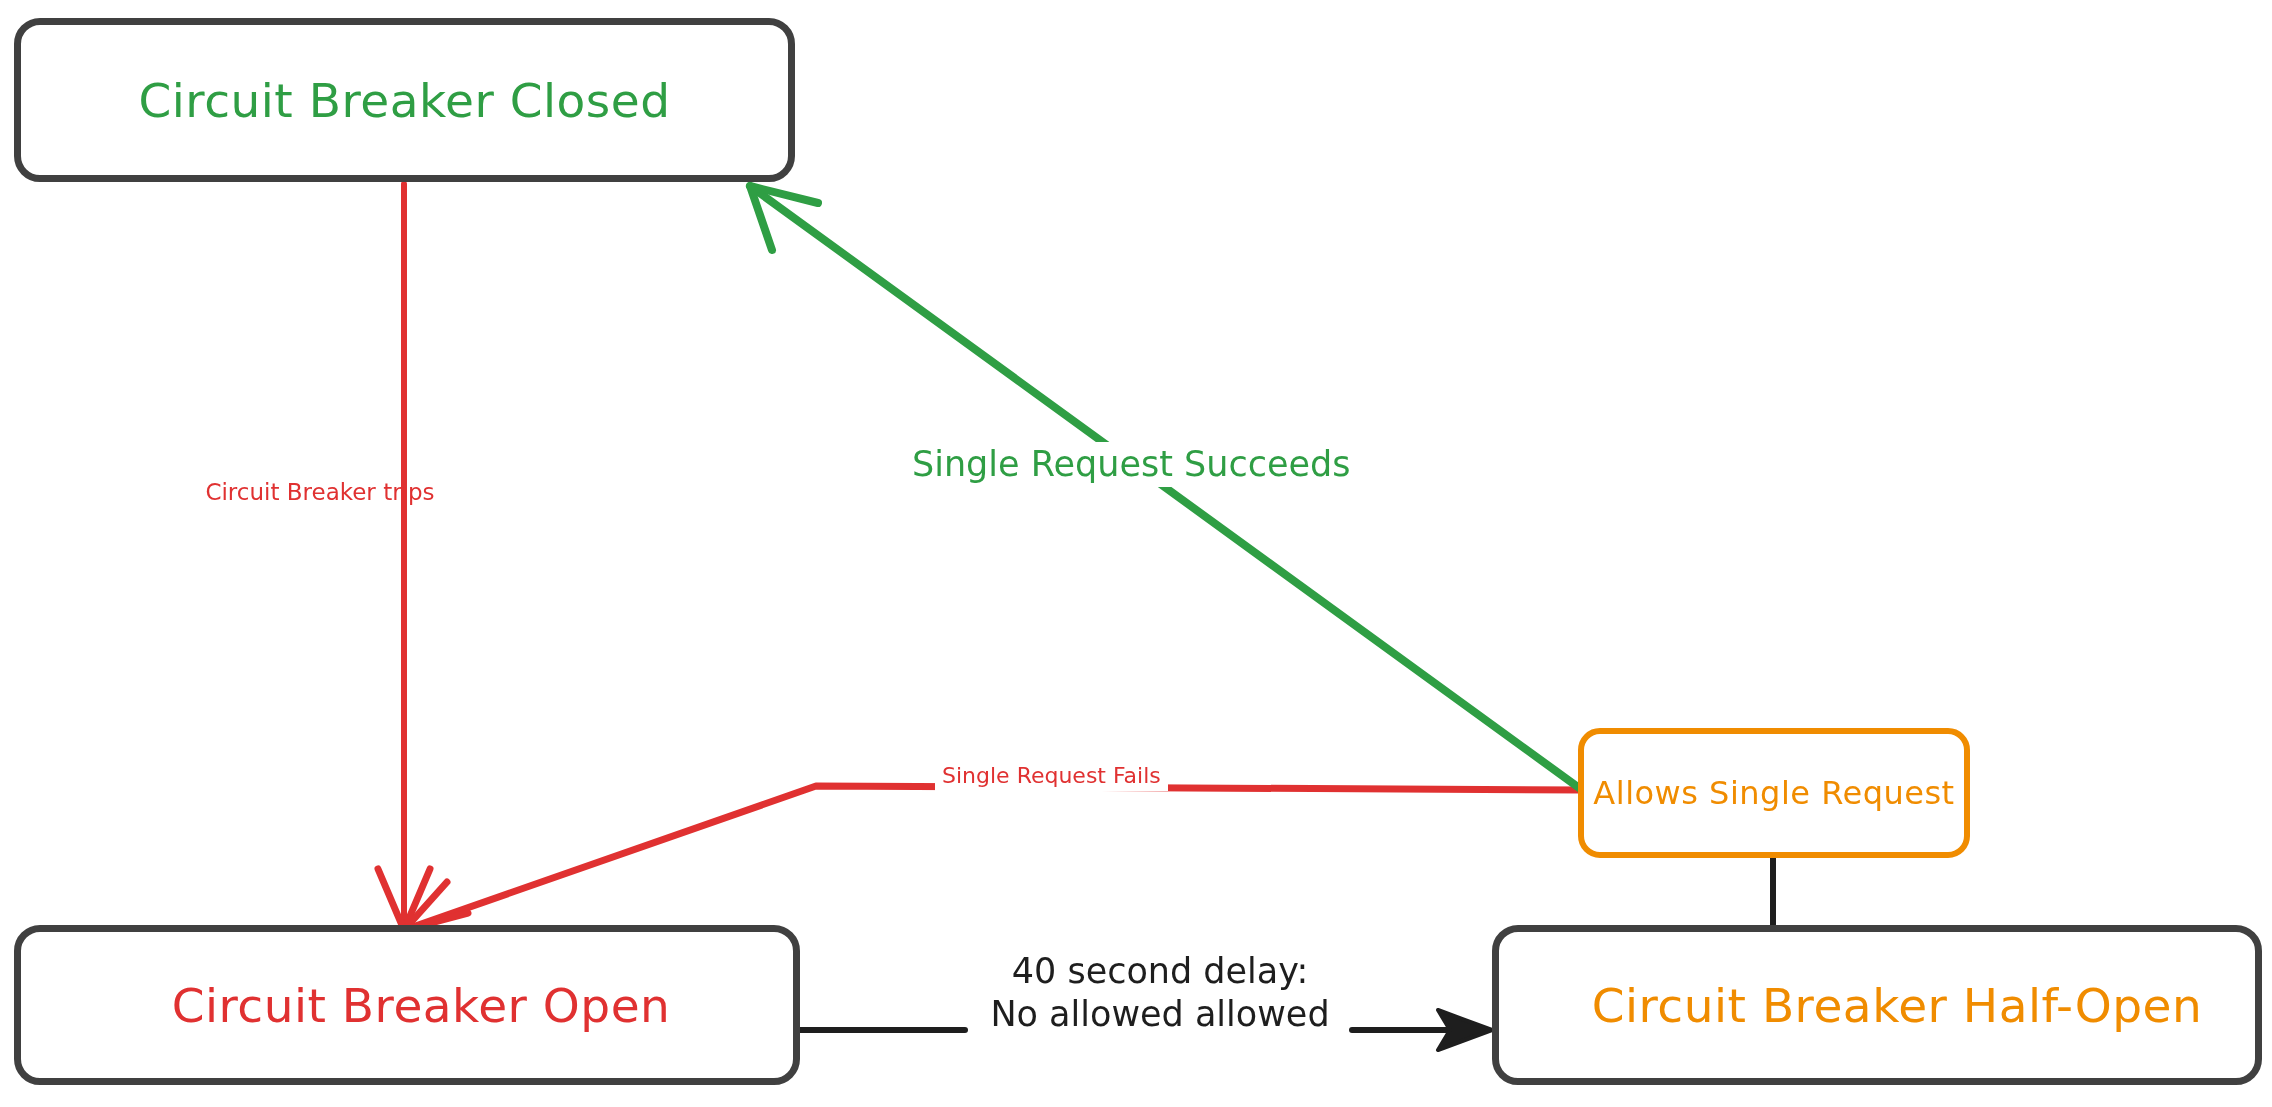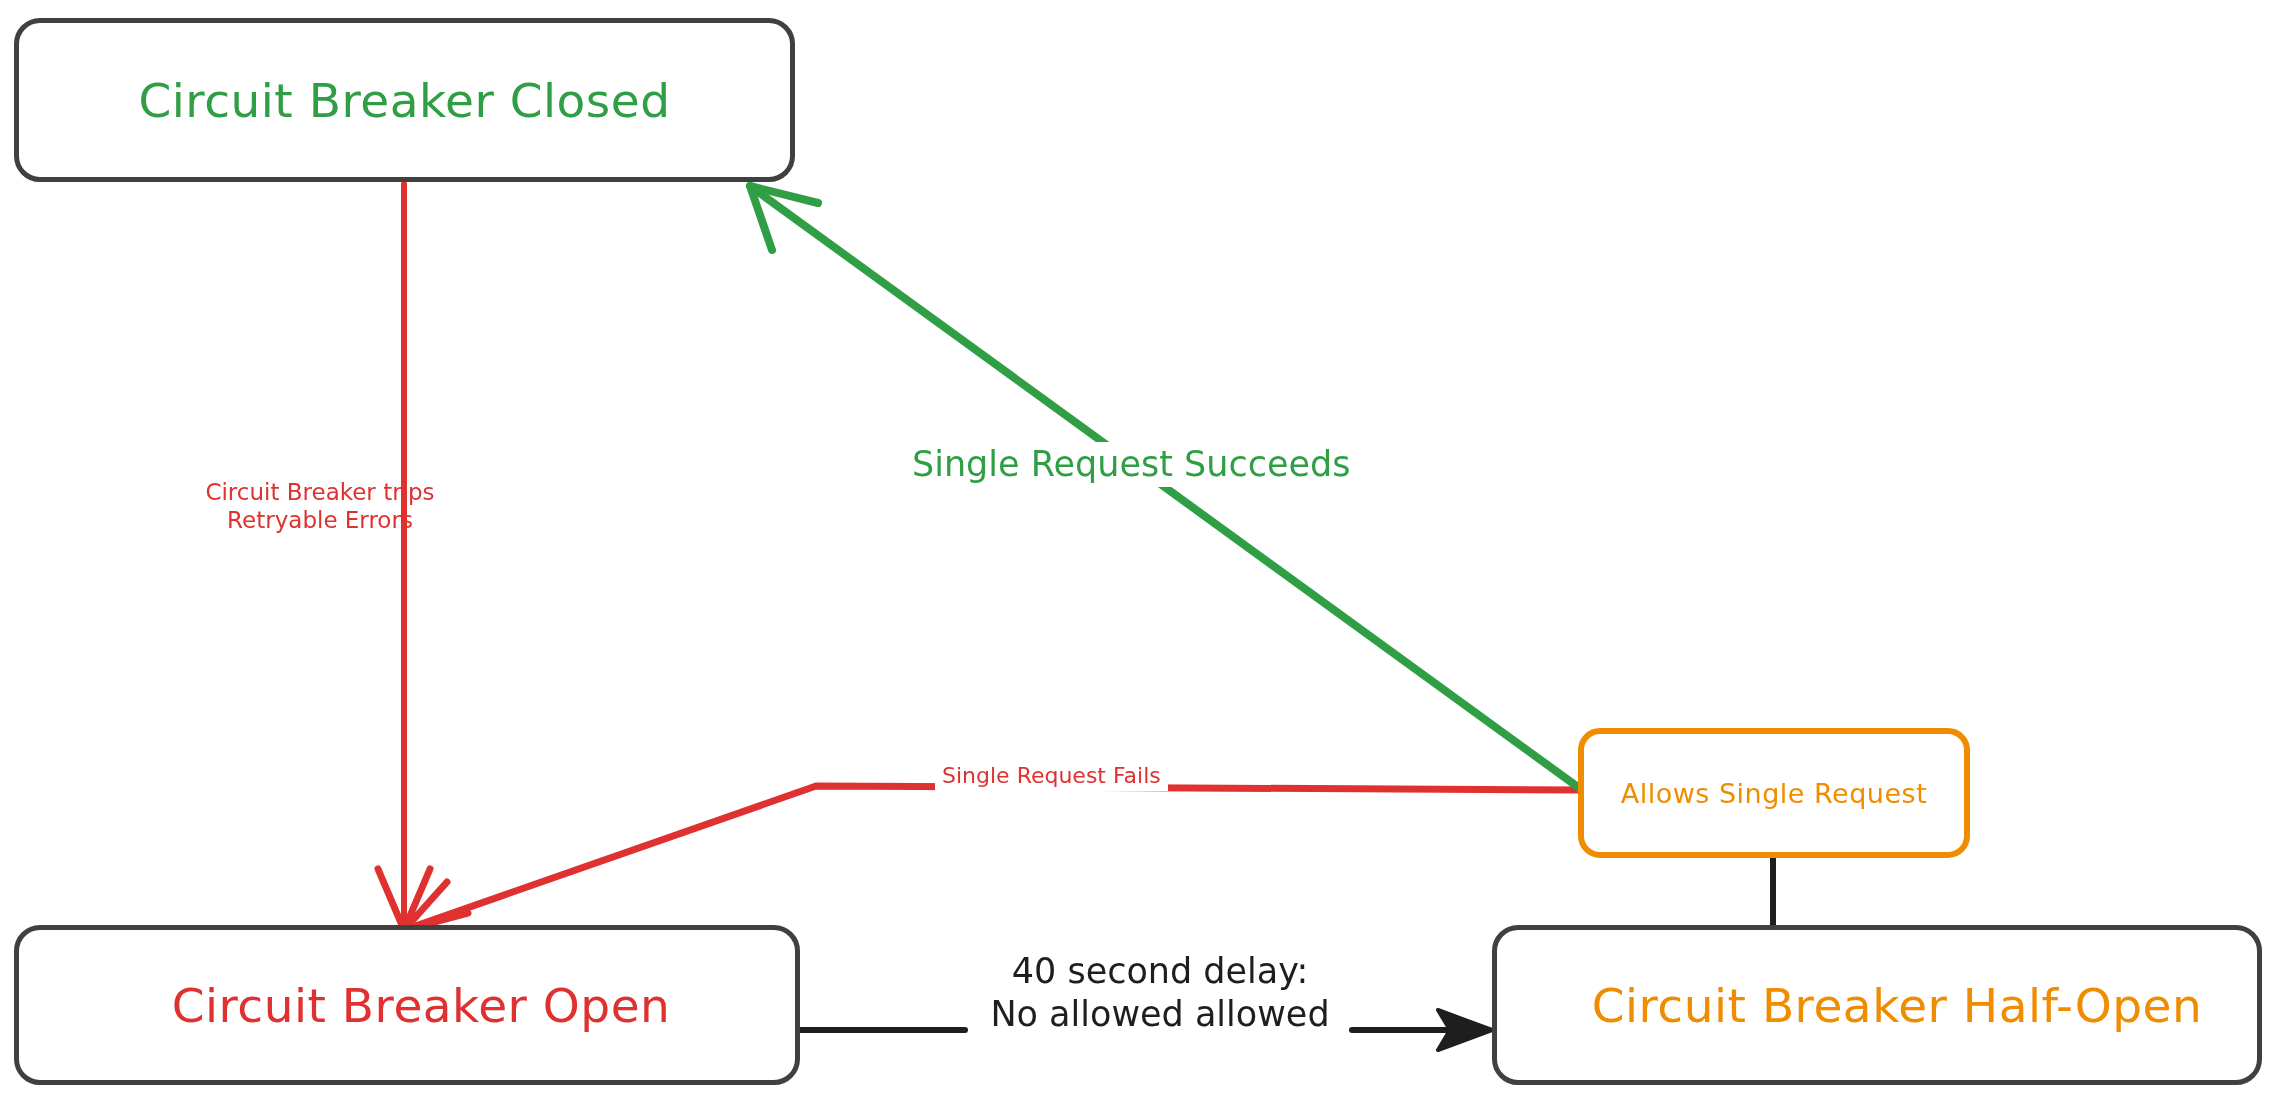--- a/index.html
+++ b/index.html
@@ -29,21 +29,21 @@
     position: absolute;
     box-sizing: border-box;
     display: flex;
     align-items: center;
     justify-content: center;
     background: #ffffff;
     border-radius: 26px;
     z-index: 3;
   }
   .node-black {
-    border: 5px solid #404040;
+    border: 7px solid #404040;
   }
   .node-orange {
     border: 6px solid #f08c00;
     border-radius: 22px;
   }
   .node-label {
     font-family: "DejaVu Sans", sans-serif;
     font-weight: 400;
     letter-spacing: 0.5px;
     white-space: nowrap;
@@ -108,26 +108,25 @@
 
   <div class="node node-black" style="left:14px; top:925px; width:786px; height:160px;padding-left:28px;">
     <span class="node-label lbl-red" style="font-size:47px;">Circuit Breaker Open</span>
   </div>
 
   <div class="node node-black" style="left:1492px; top:925px; width:770px; height:160px;">
     <span class="node-label lbl-orange" style="font-size:47px;margin-left:40px;">Circuit Breaker Half-Open</span>
   </div>
 
   <div class="node node-orange" style="left:1578px; top:728px; width:392px; height:130px;">
-    <span class="node-label lbl-orange" style="font-size:27px;">Allows Single Request</span>
+    <span class="node-label lbl-orange" style="font-size:32px;">Allows Single Request</span>
   </div>
 
   <div class="edge-label t-red" style="left:130px; top:478px; width:380px; font-size:23px;">
     <div>Circuit Breaker trips</div>
-    <div>Retryable Errors</div>
   </div>
 
   <div class="edge-label t-green boxed" style="left:905px; top:442px; font-size:35px;">
     <div>Single Request Succeeds</div>
   </div>
 
   <div class="edge-label t-red boxed" style="left:935px; top:762px; font-size:22px;">
     <div>Single Request Fails</div>
   </div>
 

